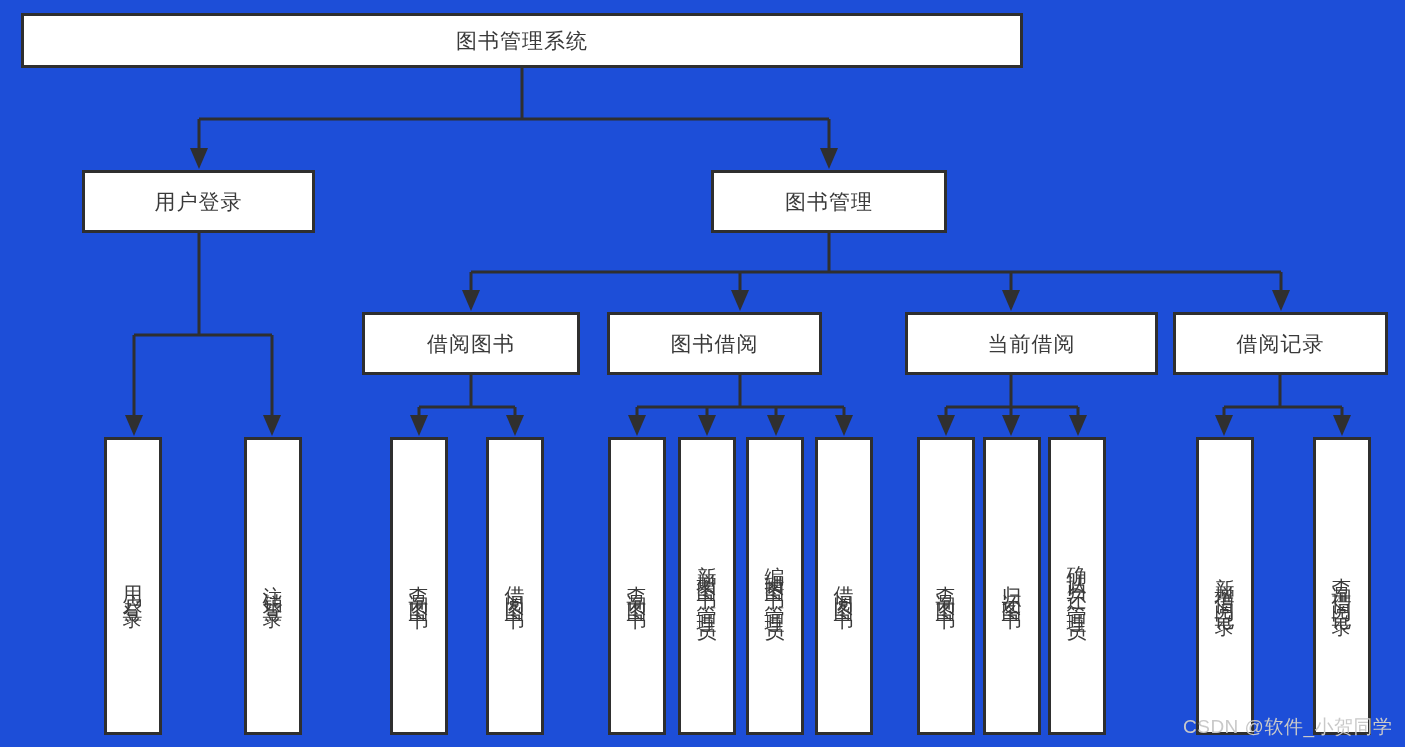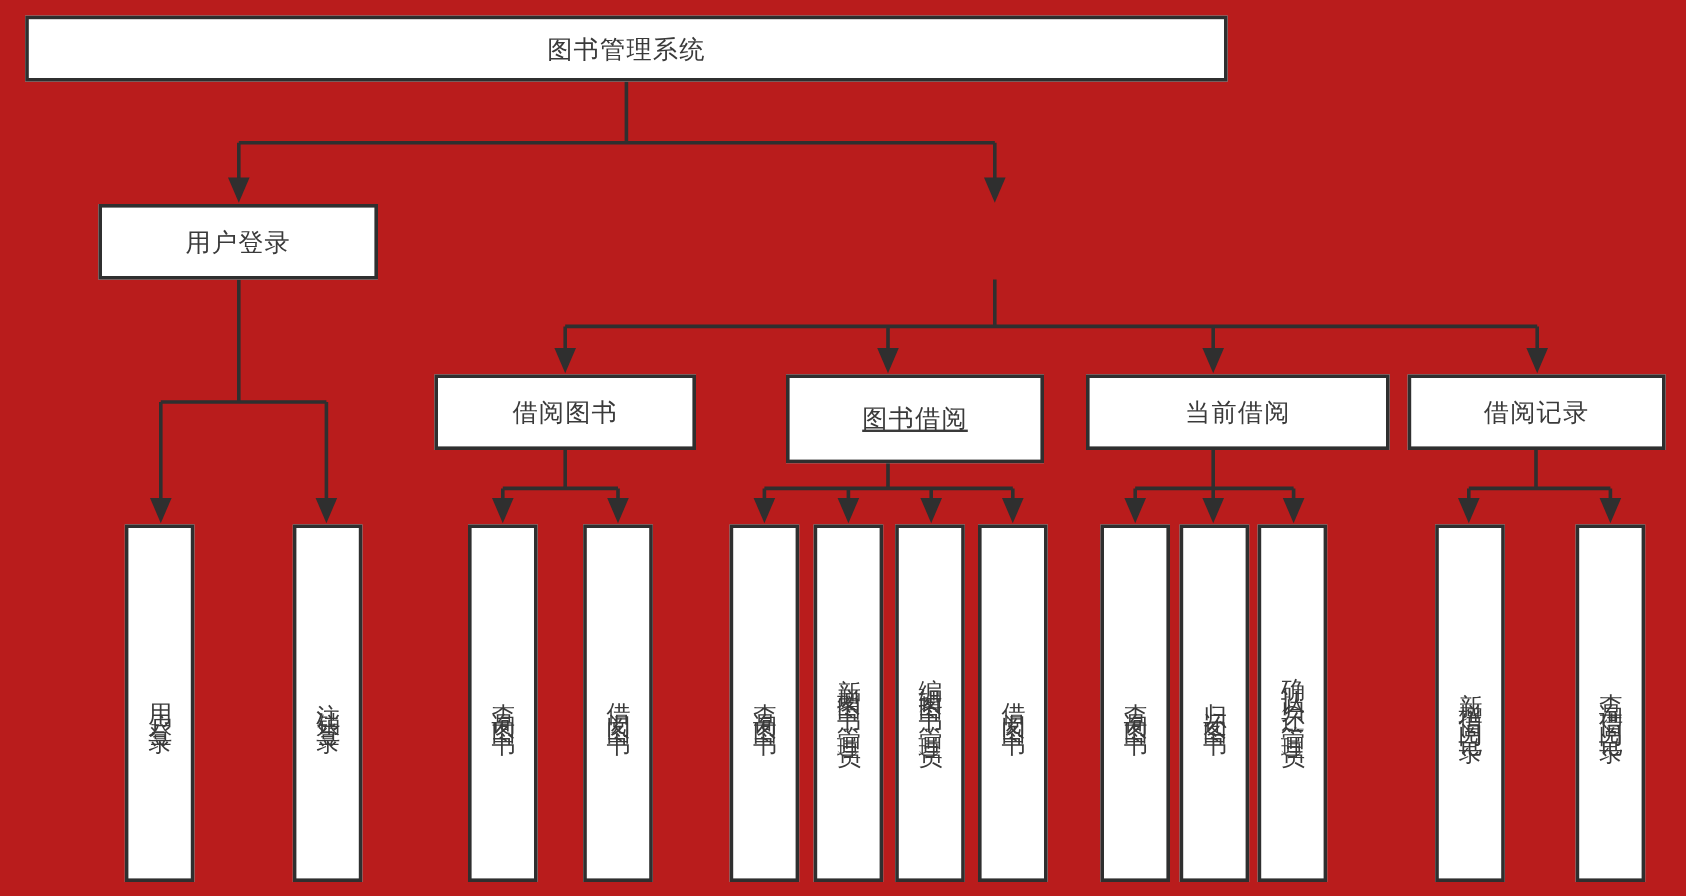--- a/index.html
+++ b/index.html
@@ -2,21 +2,21 @@
 <html><head>
 <meta charset="utf-8">
 <style>
   html, body { margin: 0; padding: 0; background: #ffffff; }
   body { font-family: "Liberation Sans", "DejaVu Sans", sans-serif; }
 
   .stage {
     position: relative;
     width: 1405px;
     height: 747px;
-    background: #b91c1c;
+    background: #1d4ed8;
     overflow: hidden;
   }
 
   .connectors {
     position: absolute;
     left: 0; top: 0;
     width: 1405px; height: 747px;
     pointer-events: none;
   }
 
@@ -65,21 +65,21 @@
 
   
   #node-root   { left: 21px;  top: 13px;  width: 1002px; height: 55px; }
 
   
   #node-login  { left: 82px;  top: 170px; width: 233px; height: 63px; }
   #node-mgmt   { left: 711px; top: 170px; width: 236px; height: 63px; }
 
   
   #node-newbook { left: 362px;  top: 312px; width: 218px; height: 63px; }
-  #node-borrow  { left: 655px;  top: 312px; width: 215px; height: 74px; text-decoration: underline; }
+  #node-borrow  { left: 607px;  top: 312px; width: 215px; height: 63px; }
   #node-current { left: 905px;  top: 312px; width: 253px; height: 63px; }
   #node-records { left: 1173px; top: 312px; width: 215px; height: 63px; }
 
   
   #leaf-g1-0 { left: 104px; }
   #leaf-g1-1 { left: 244px; }
   #leaf-g2-0 { left: 390px; }
   #leaf-g2-1 { left: 486px; }
   #leaf-g3-0 { left: 608px; }
   #leaf-g3-1 { left: 678px; }
@@ -136,20 +136,23 @@
     </g>
   </svg>
 
   <div class="node h-node" id="node-root">
     <span>图书管理系统</span>
   </div>
 
   <div class="node h-node" id="node-login">
     <span>用户登录</span>
   </div>
+  <div class="node h-node" id="node-mgmt">
+    <span>图书管理</span>
+  </div>
 
   <div class="node h-node" id="node-newbook">
     <span>借阅图书</span>
   </div>
   <div class="node h-node" id="node-borrow">
     <span>图书借阅</span>
   </div>
   <div class="node h-node" id="node-current">
     <span>当前借阅</span>
   </div>
@@ -194,14 +197,15 @@
     <span class="v-label">确认归还（管理员）</span>
   </div>
 
   <div class="node v-node" id="leaf-g5-0">
     <span class="v-label">新增借阅记录</span>
   </div>
   <div class="node v-node" id="leaf-g5-1">
     <span class="v-label">查询借阅记录</span>
   </div>
 
+  <div class="watermark">CSDN @软件_小贺同学</div>
 
 </div>
 
 </body></html>

